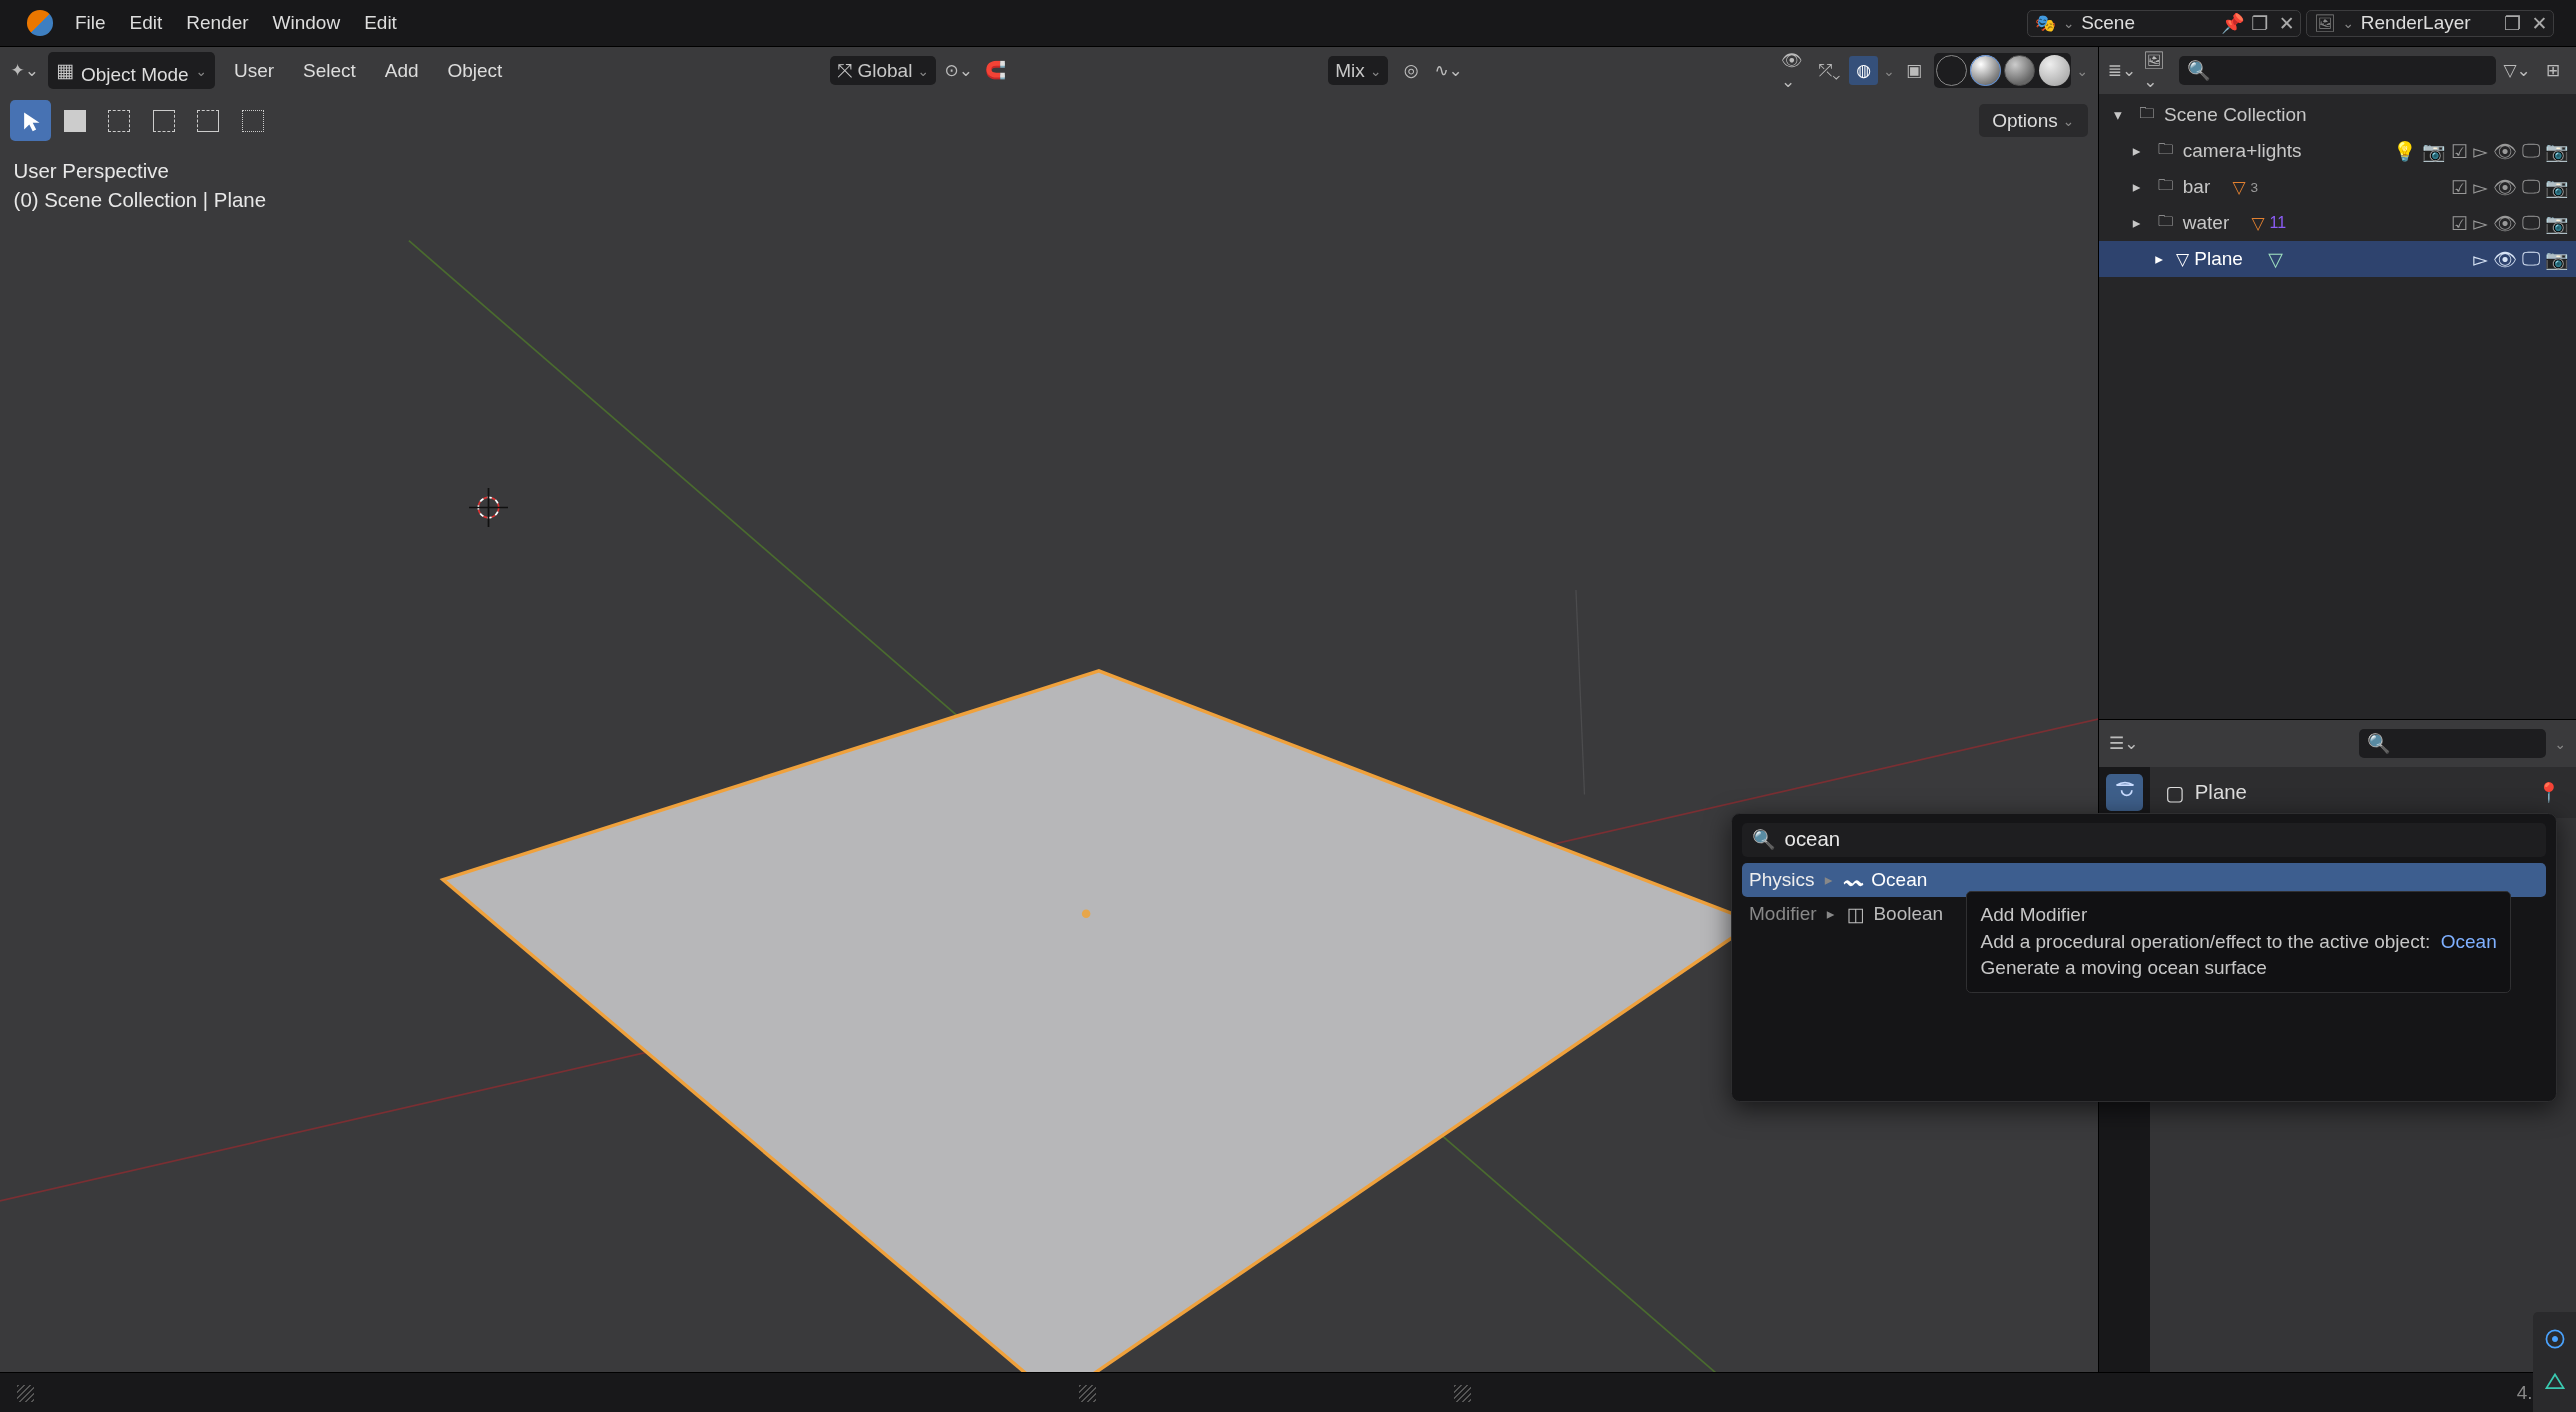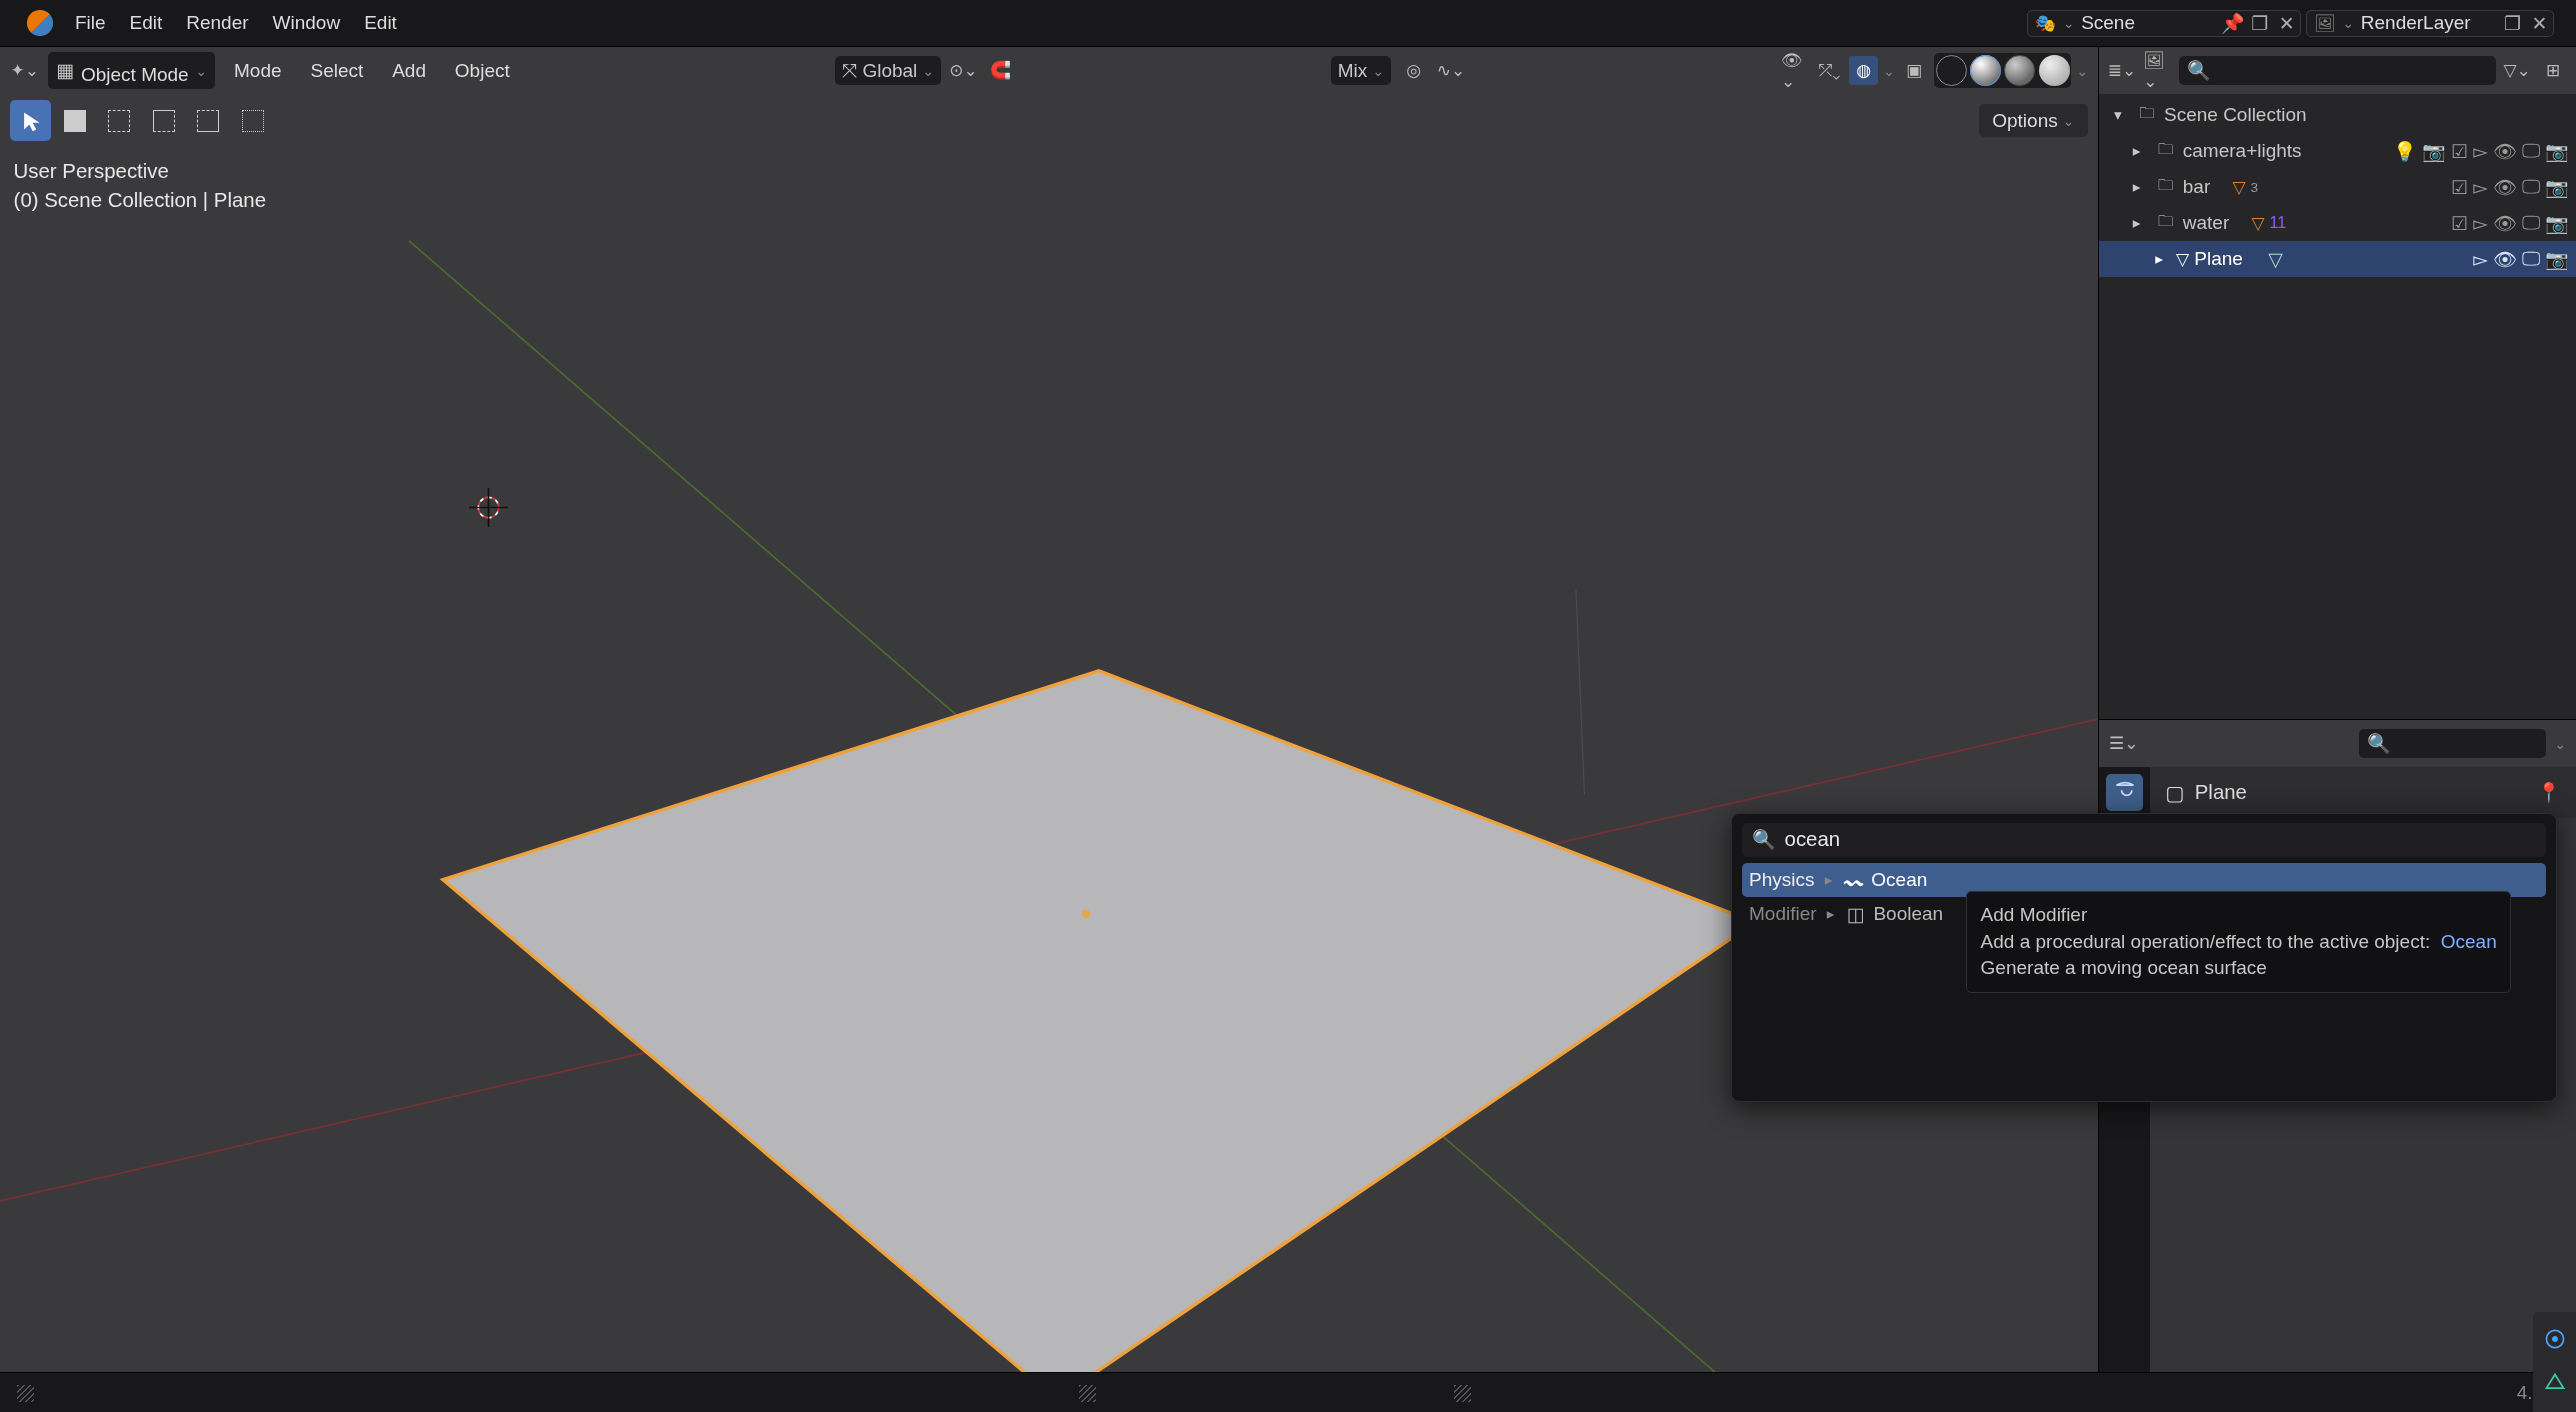--- a/index.html
+++ b/index.html
@@ -131,21 +131,21 @@
 
   <div class="viewport-col">
 
     <div class="vp-header">
       <div class="hdr-icon">✦⌄</div>
       <div class="mode-box">
         <span>▦</span>
         <span class="label">Object Mode</span>
         <span class="chev">⌄</span>
       </div>
-      <span class="hdr-btn">Mode</span>
+      <span class="hdr-btn">User</span>
       <span class="hdr-btn">Select</span>
       <span class="hdr-btn">Add</span>
       <span class="hdr-btn">Object</span>
 
       <div class="orient-box">
         <span>⤧</span>
         <span>Global</span>
         <span class="chev">⌄</span>
       </div>
       <div class="hdr-icon">⊙⌄</div>

